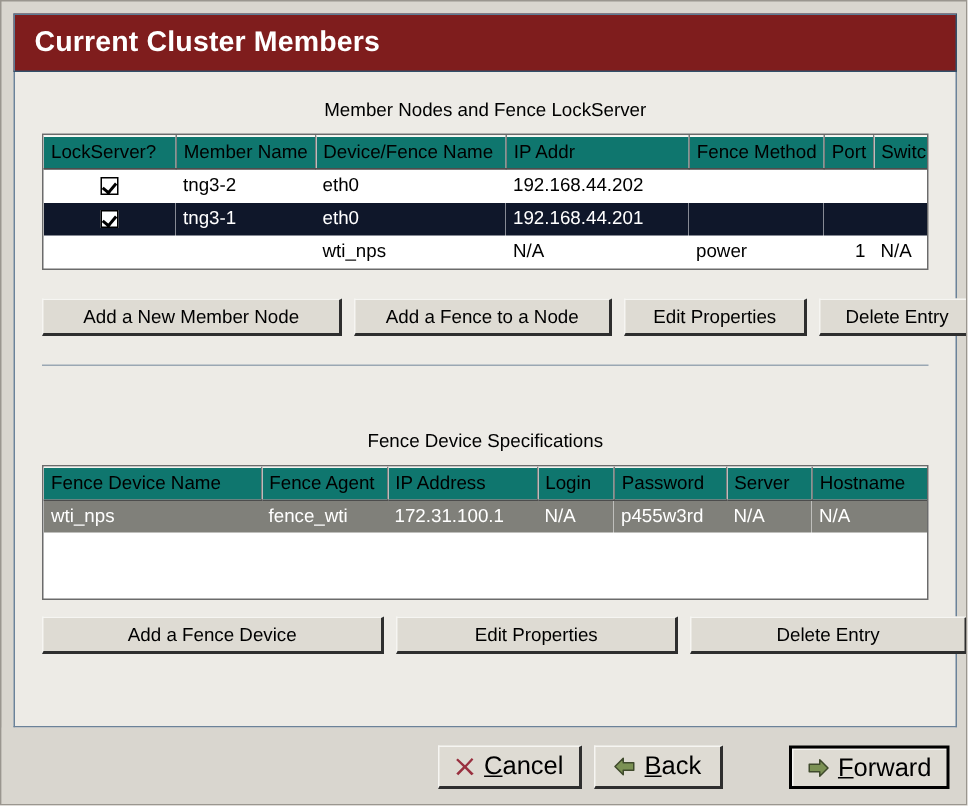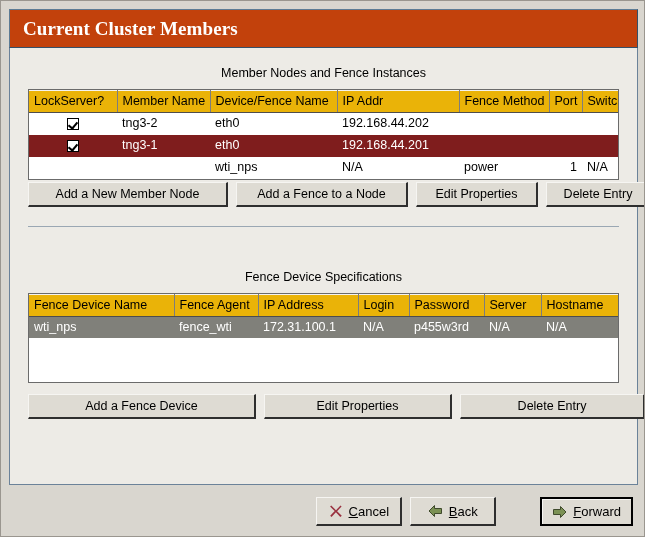--- a/index.html
+++ b/index.html
@@ -19,29 +19,28 @@
     border: 1px solid #9a968f;
     overflow: hidden;
   }
   
   .titlebar {
     position: absolute;
     left: 8px;
     top: 8px;
     width: 629px;
     height: 39px;
-    background: #c2410c;
+    background: #7f1d1d;
     border-top: 1px solid #5d7c95;
     border-left: 1px solid #5d7c95;
     border-right: 1px solid #33506a;
     border-bottom: 1px solid #33506a;
     box-sizing: border-box;
     display: flex;
     align-items: center;
-    font-family: Liberation Serif, serif;
   }
   .titlebar .title-text {
     color: #ffffff;
     font-size: 19px;
     font-weight: bold;
     padding-left: 13px;
     letter-spacing: 0.1px;
   }
   
   .panel {
@@ -70,21 +69,21 @@
     box-sizing: border-box;
     overflow: hidden;
   }
   table.grid {
     border-collapse: collapse;
     width: 100%;
     font-size: 12.5px;
     table-layout: fixed;
   }
   table.grid thead th {
-    background: #eab308;
+    background: #0f766e;
     border-right: 1px solid #7d7d7d;
     border-bottom: 1px solid #4d4d4d;
     border-top: 1px solid #f4f3ef;
     font-weight: normal;
     text-align: left;
     padding: 3px 5px 4px 5px;
     height: 19px;
     color: #000;
     box-sizing: border-box;
     white-space: nowrap;
@@ -94,21 +93,21 @@
   table.grid tbody td {
     padding: 2px 5px 3px 5px;
     height: 22px;
     color: #000;
     box-sizing: border-box;
     white-space: nowrap;
     overflow: hidden;
     vertical-align: middle;
   }
   table.grid tbody tr.selected-focus td {
-    background: #7f1d1d;
+    background: #0f172a;
     color: #ffffff;
   }
   table.grid tbody tr.selected-gray td {
     background: #80807a;
     color: #ffffff;
   }
   td.center { text-align: center; }
   td.right  { text-align: right; padding-right: 9px; }
   .filler-row td { height: 26px; }
   .chk {
@@ -128,21 +127,21 @@
     top: 1px;
     width: 4px;
     height: 7px;
     border-right: 2px solid #000;
     border-bottom: 2px solid #000;
     transform: rotate(40deg);
   }
   
   .btn-row {
     display: flex;
-    margin: 2px 18px 0 18px;
+    margin: 19px 18px 0 18px;
     gap: 8px;
   }
   .btn {
     background: #dedbd3;
     border-top: 1px solid #f6f5f2;
     border-left: 1px solid #f6f5f2;
     border-right: 2px solid #2e2e2e;
     border-bottom: 2px solid #2e2e2e;
     box-sizing: border-box;
     font-size: 12.5px;
@@ -177,21 +176,21 @@
   }
   .wbtn {
     background: #dedbd3;
     border-top: 1px solid #f6f5f2;
     border-left: 1px solid #f6f5f2;
     border-right: 2px solid #2e2e2e;
     border-bottom: 2px solid #2e2e2e;
     box-sizing: border-box;
     height: 29px;
     min-width: 86px;
-    font-size: 13px;
+    font-size: 17px;
     display: flex;
     align-items: center;
     justify-content: center;
     gap: 6px;
     cursor: default;
     padding: 0 10px;
   }
   .wbtn.default {
     border: 2px solid #000000;
     border-right-width: 2px;
@@ -206,21 +205,21 @@
 <body>
 
 <div id="app">
 
   <div class="titlebar">
     <span class="title-text">Current Cluster Members</span>
   </div>
 
   <div class="panel">
 
-    <div class="section-caption">Member Nodes and Fence Instances</div>
+    <div class="section-caption">Member Nodes and Fence LockServer</div>
 
     <div class="table-wrap">
       <table class="grid">
         <colgroup>
           <col style="width:88px">
           <col style="width:93px">
           <col style="width:127px">
           <col style="width:122px">
           <col style="width:90px">
           <col style="width:33px">

